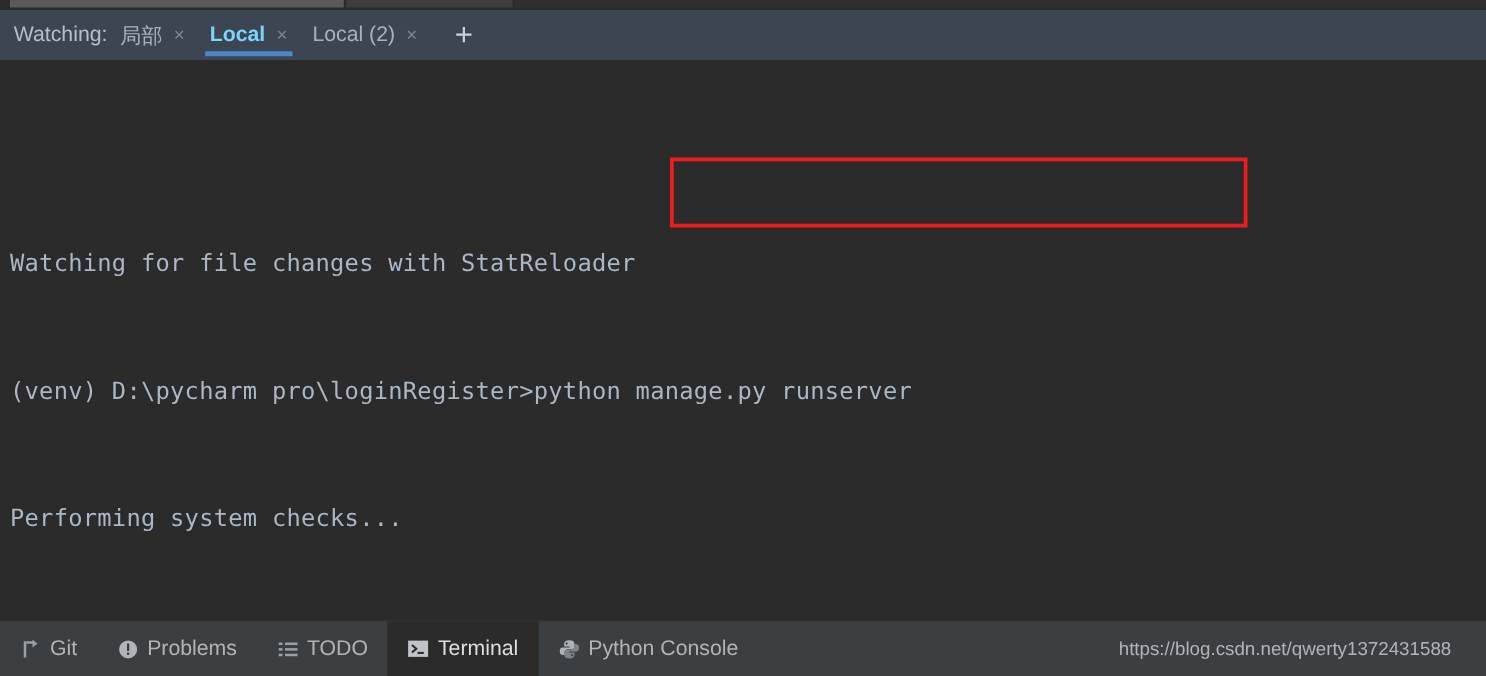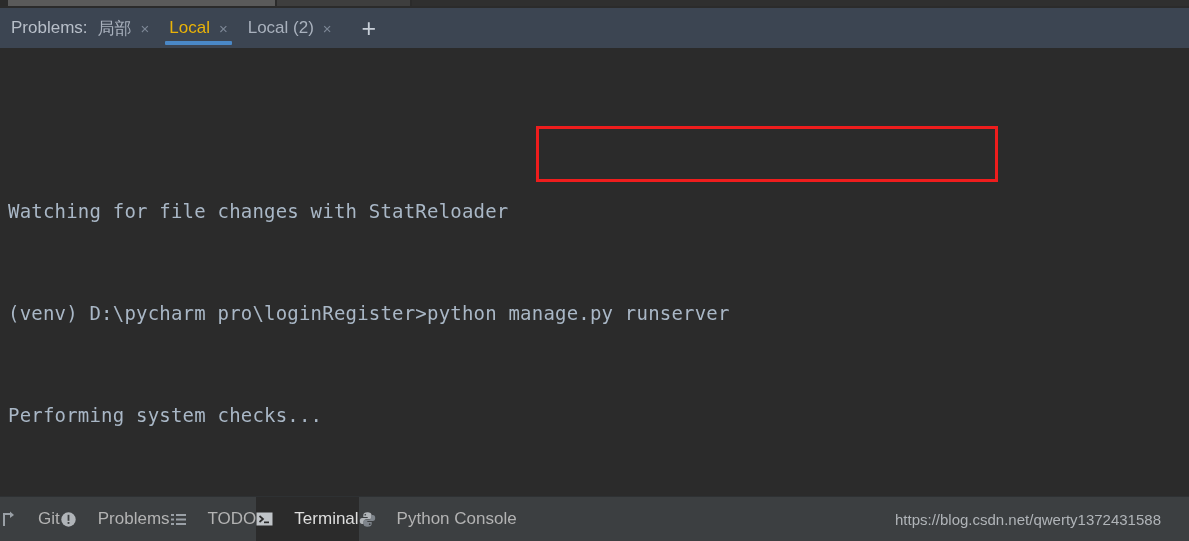--- a/index.html
+++ b/index.html
@@ -64,21 +64,22 @@
     padding: 0 10px;
     cursor: default;
     white-space: nowrap;
     text-align: right;
   }
   .tab .tab-label {
     color: #a9b1bd;
     font-size: 17px;
   }
   .tab.active .tab-label {
-    color: #eab308;
+    color: #7dd3fc;
+    font-weight: bold;
   }
   .tab .tab-close {
     color: #7d8796;
     font-size: 15px;
     margin-left: 9px;
     line-height: 1;
   }
   .tab .tab-underline {
     position: absolute;
     left: 6px; right: 6px;
@@ -139,22 +140,22 @@
     width: 1189px; height: 45px;
     background: #3c3f41;
     border-top: 1px solid #2e3133;
     box-sizing: border-box;
     display: flex;
     align-items: stretch;
   }
   .sb-button {
     display: flex;
     align-items: center;
-    gap: 21px;
-    padding: 0 0;
+    gap: 7px;
+    padding: 0 16px;
     height: 100%;
     cursor: default;
   }
   .sb-button .sb-label {
     color: #b3b3b3;
     font-size: 17px;
     white-space: nowrap;
   }
   .sb-button.active {
     background: #2b2b2b;
@@ -185,21 +186,21 @@
 </head>
 <body>
 
 <div id="top-strip">
   <div class="seg-a"></div>
   <div class="seg-b"></div>
   <div class="seg-c"></div>
 </div>
 
 <div id="tab-bar">
-  <span class="tw-label">Problems:</span>
+  <span class="tw-label">Watching:</span>
 
   <div class="tab">
     <span class="tab-label">局部</span>
     <span class="tab-close">×</span>
   </div>
 
   <div class="tab active">
     <span class="tab-label">Local</span>
     <span class="tab-close">×</span>
     <span class="tab-underline"></span>

